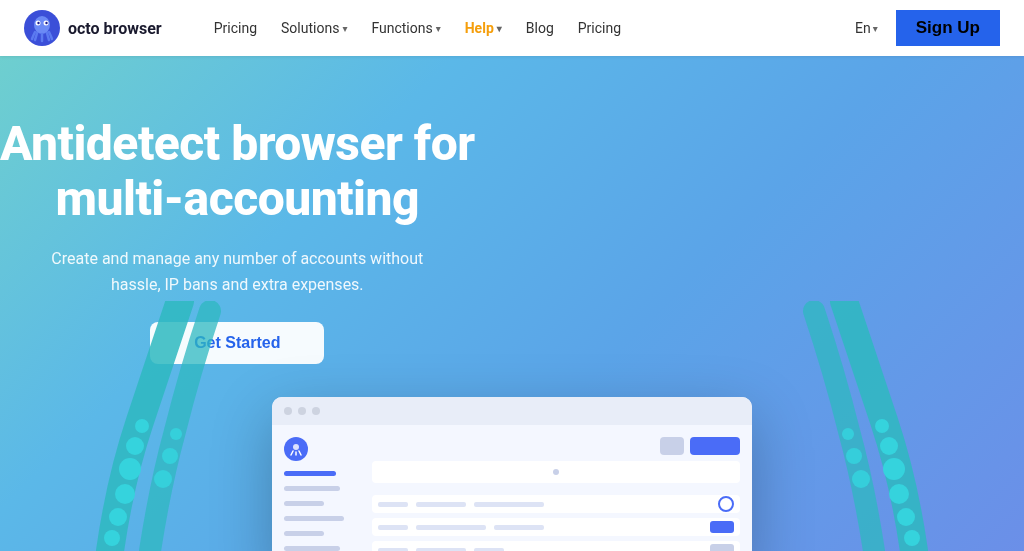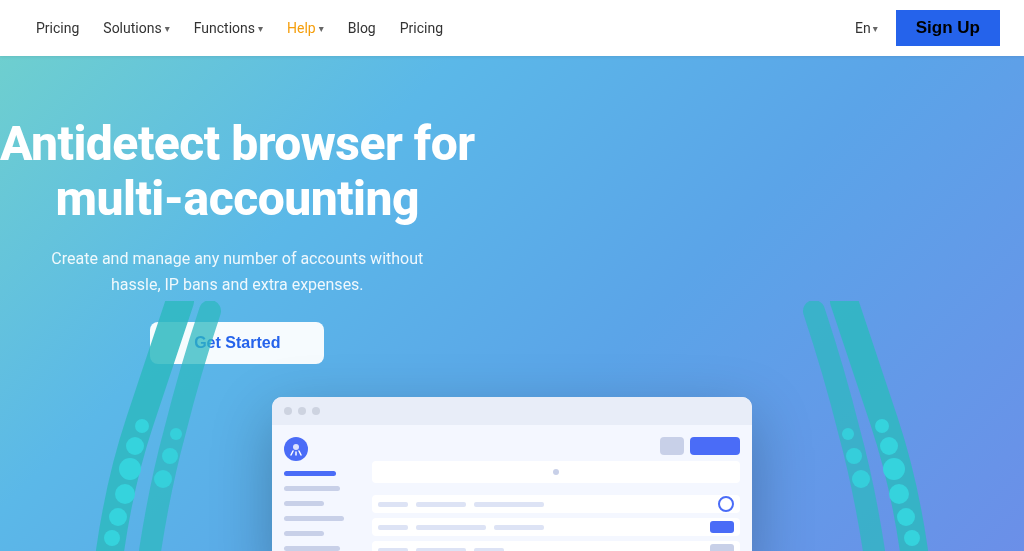--- a/index.html
+++ b/index.html
@@ -47,21 +47,21 @@
       color: #333;
       cursor: pointer;
       border-radius: 4px;
       text-decoration: none;
       white-space: nowrap;
     }
     .nav-item .chevron {
       font-size: 10px;
       color: #666;
     }
-    .nav-item.help { color: #f59e0b; font-weight: 400; }
+    .nav-item.help { color: #f59e0b; font-weight: 700; }
     .nav-right {
       display: flex;
       align-items: center;
       gap: 12px;
       margin-left: auto;
     }
     .lang-btn {
       font-size: 14px;
       color: #333;
       cursor: pointer;
@@ -261,20 +261,36 @@
       bottom: 0;
       width: 200px;
       height: 250px;
       z-index: 2;
     }
   </style>
 </head>
 <body>
 
 <nav class="navbar">
+  <a class="logo" href="#">
+    <svg class="logo-icon" viewBox="0 0 36 36" fill="none" xmlns="http://www.w3.org/2000/svg">
+      <circle cx="18" cy="18" r="18" fill="#3b4fd8"></circle>
+      <ellipse cx="18" cy="15" rx="8" ry="9" fill="#6b8af5"></ellipse>
+      <circle cx="14" cy="13" r="2.5" fill="white"></circle>
+      <circle cx="22" cy="13" r="2.5" fill="white"></circle>
+      <circle cx="14.5" cy="13" r="1.2" fill="#1a1a8e"></circle>
+      <circle cx="22.5" cy="13" r="1.2" fill="#1a1a8e"></circle>
+      <path d="M11 22 Q9 26 8 29" stroke="#5b7af0" stroke-width="2.5" stroke-linecap="round" fill="none"></path>
+      <path d="M13 23 Q12 27 11 30" stroke="#5b7af0" stroke-width="2.5" stroke-linecap="round" fill="none"></path>
+      <path d="M18 24 Q18 28 18 31" stroke="#5b7af0" stroke-width="2.5" stroke-linecap="round" fill="none"></path>
+      <path d="M23 23 Q24 27 25 30" stroke="#5b7af0" stroke-width="2.5" stroke-linecap="round" fill="none"></path>
+      <path d="M25 22 Q27 26 28 29" stroke="#5b7af0" stroke-width="2.5" stroke-linecap="round" fill="none"></path>
+    </svg>
+    <span class="logo-text">octo browser</span>
+  </a>
 
   <div class="nav-links">
     <a class="nav-item" href="#">
       <span>Pricing</span>
     </a>
     <a class="nav-item" href="#">
       <span>Solutions</span>
       <span class="chevron">▾</span>
     </a>
     <a class="nav-item" href="#">

